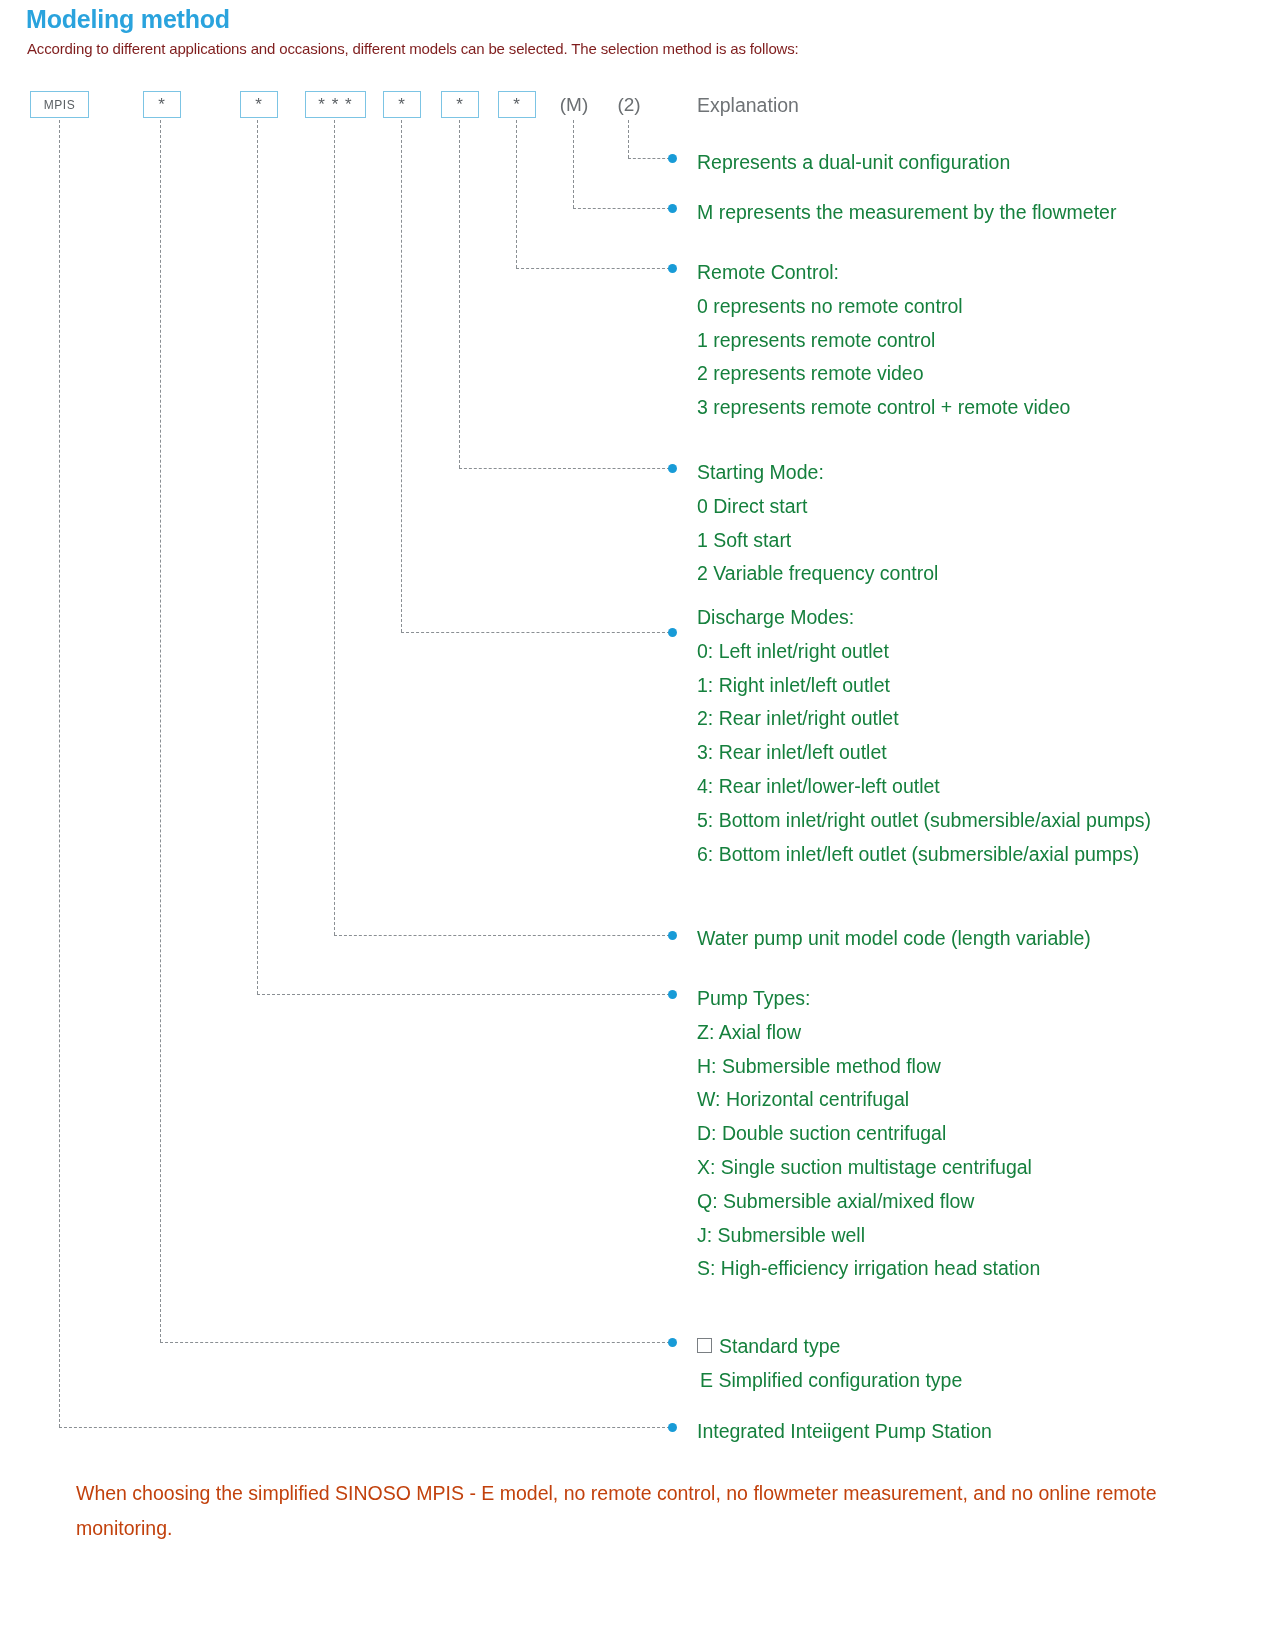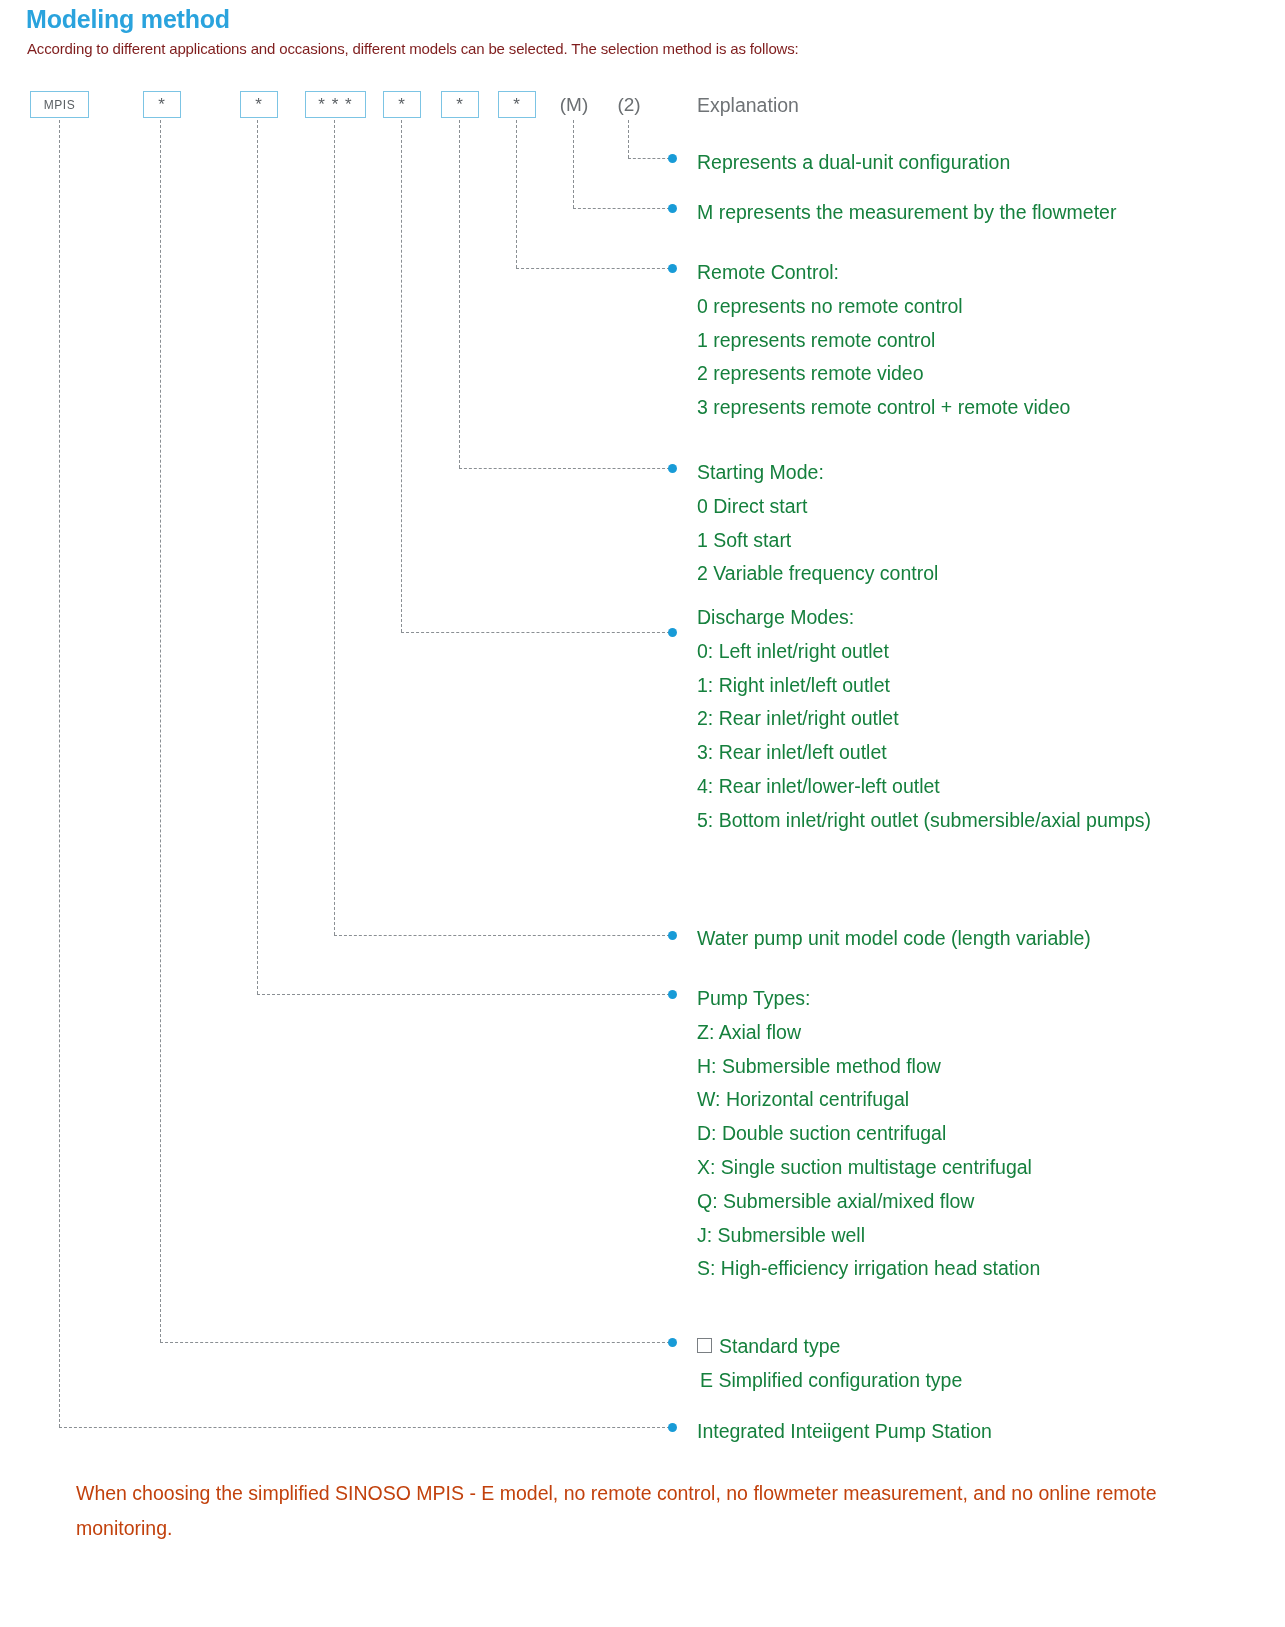--- a/index.html
+++ b/index.html
@@ -214,20 +214,21 @@
 </div>
 
 <div class="exp-block" style="top:601px;">
   <span class="head">Discharge Modes:</span>
   <span class="sub">0: Left inlet/right outlet</span>
   <span class="sub">1: Right inlet/left outlet</span>
   <span class="sub">2: Rear inlet/right outlet</span>
   <span class="sub">3: Rear inlet/left outlet</span>
   <span class="sub">4: Rear inlet/lower-left outlet</span>
   <span class="sub">5: Bottom inlet/right outlet (submersible/axial pumps)</span>
+  <span class="sub">6: Bottom inlet/left outlet (submersible/axial pumps)</span>
 </div>
 
 <div class="exp-block" style="top:922px;">
   <span class="head">Water pump unit model code (length variable)</span>
 </div>
 
 <div class="exp-block" style="top:982px;">
   <span class="head">Pump Types:</span>
   <span class="sub">Z: Axial flow</span>
   <span class="sub">H: Submersible method flow</span>

